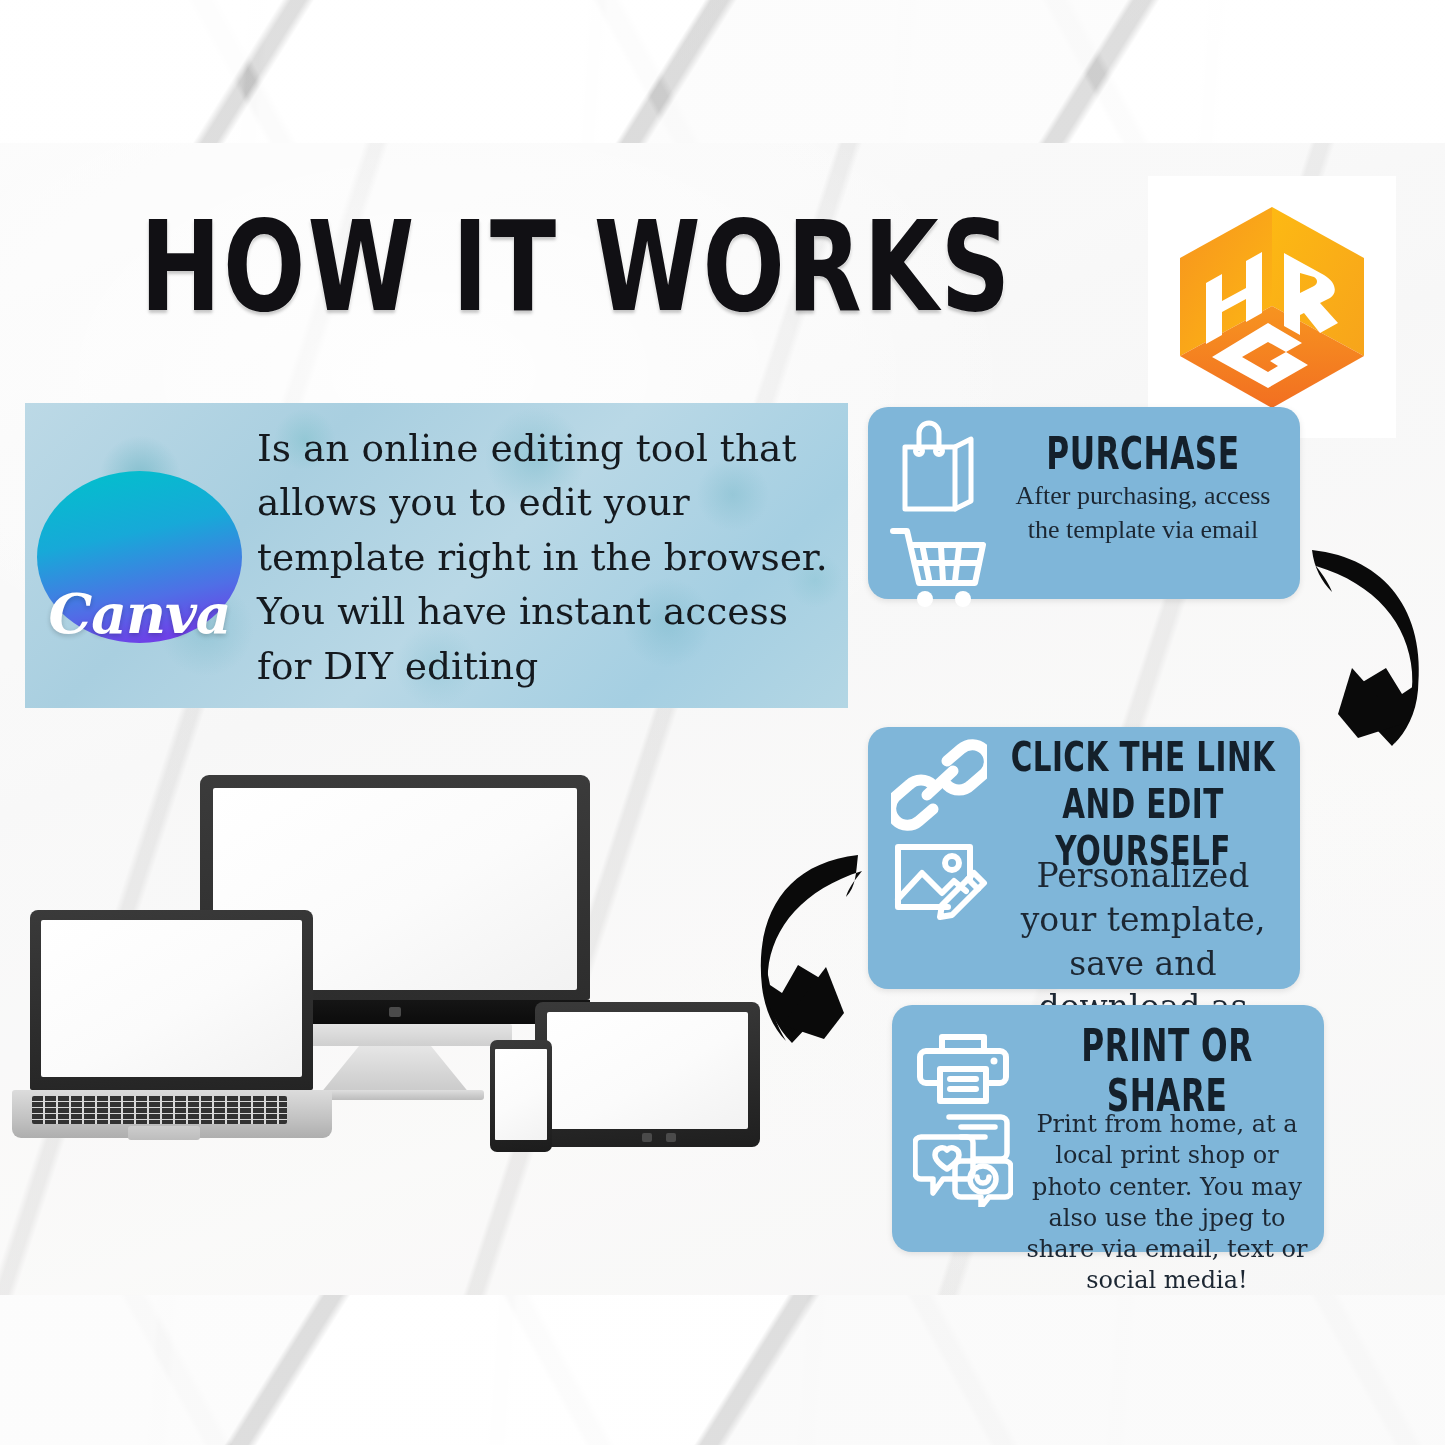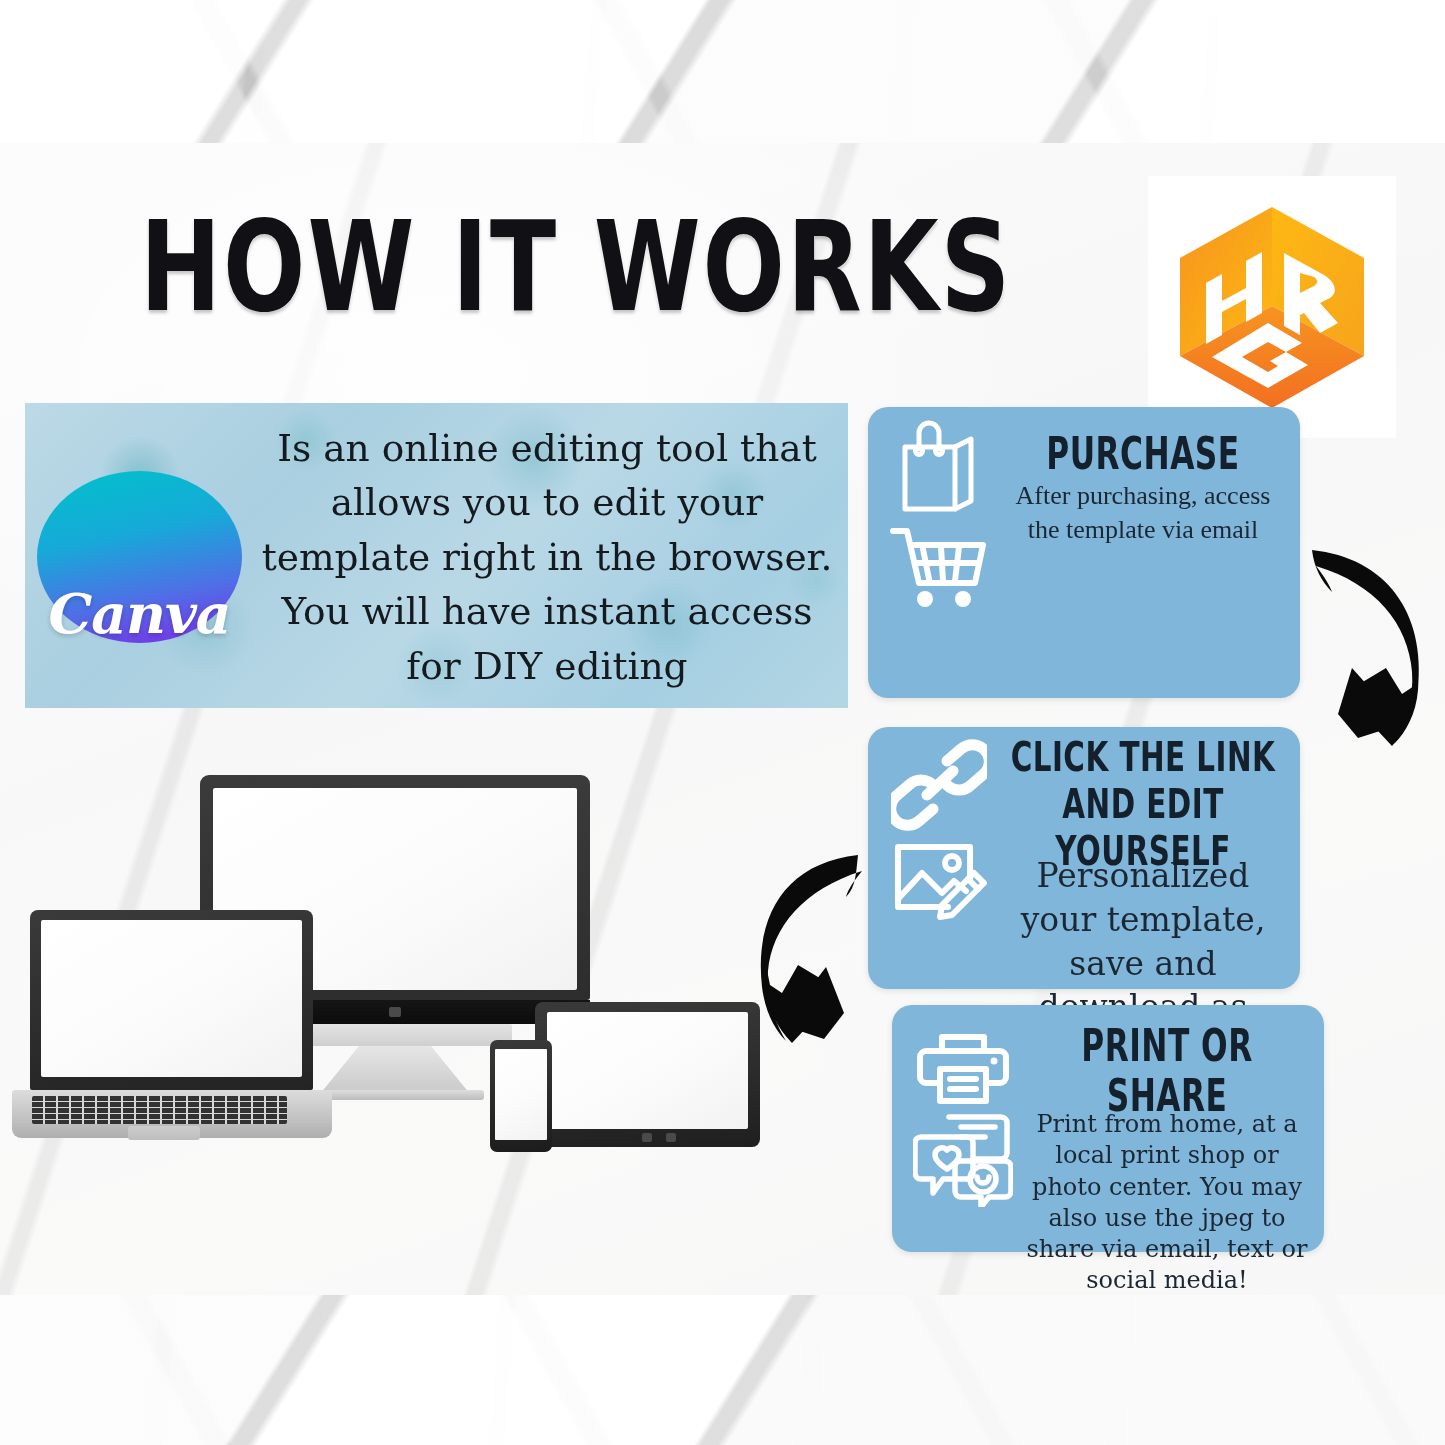--- a/index.html
+++ b/index.html
@@ -113,21 +113,20 @@
     color: #ffffff;
     letter-spacing: -1px;
     text-shadow: 0 2px 5px rgba(0,0,0,.2);
     transform: translateY(3px);
   }
   #canva-text {
     position: absolute;
     left: 232px;
     top: 10px;
     width: 580px;
-    text-align: center;
     font-family: "DejaVu Serif", serif;
     font-size: 37.5px;
     line-height: 1.45;
     color: #151a1f;
     padding-top: 8px;
   }
 
   
   #devices { position: absolute; left: 20px; top: 760px; width: 770px; height: 420px; }
 
@@ -183,21 +182,21 @@
     border-radius: 7px; padding: 9px 5px 12px 5px; z-index: 2; }
   #phone .scr { width: 100%; height: 100%; border-radius: 1px; }
 
   
   .card {
     position: absolute;
     background: #7fb6d9;
     border-radius: 20px;
     box-shadow: 0 2px 6px rgba(0,0,0,.1);
   }
-  #card-purchase { left: 868px; top: 407px; width: 432px; height: 291px; padding-left: 24px; }
+  #card-purchase { left: 868px; top: 407px; width: 432px; height: 192px; padding-left: 24px; }
   #card-edit     { left: 868px; top: 727px; width: 432px; height: 262px; }
   #card-print    { left: 868px; top: 1005px; width: 432px; height: 247px; margin-left: 24px; }
 
   .card-icons {
     position: absolute;
     left: 12px; top: 12px;
     width: 118px;
     display: flex;
     flex-direction: column;
     align-items: center;

